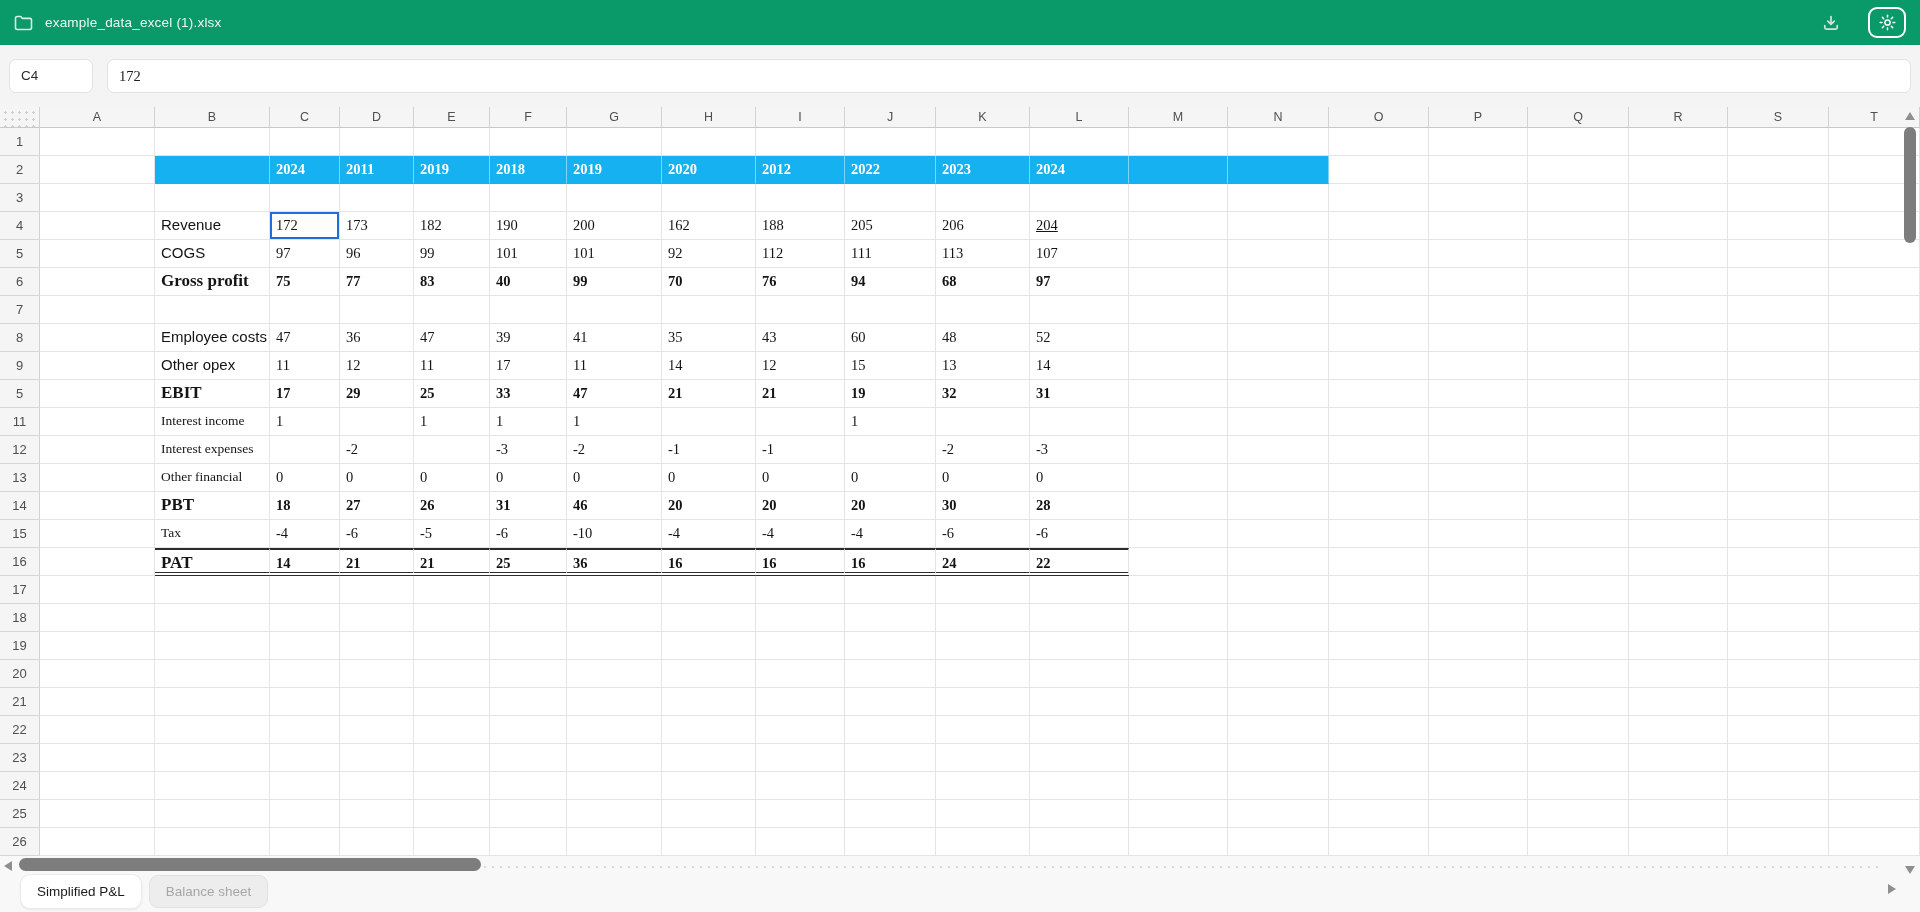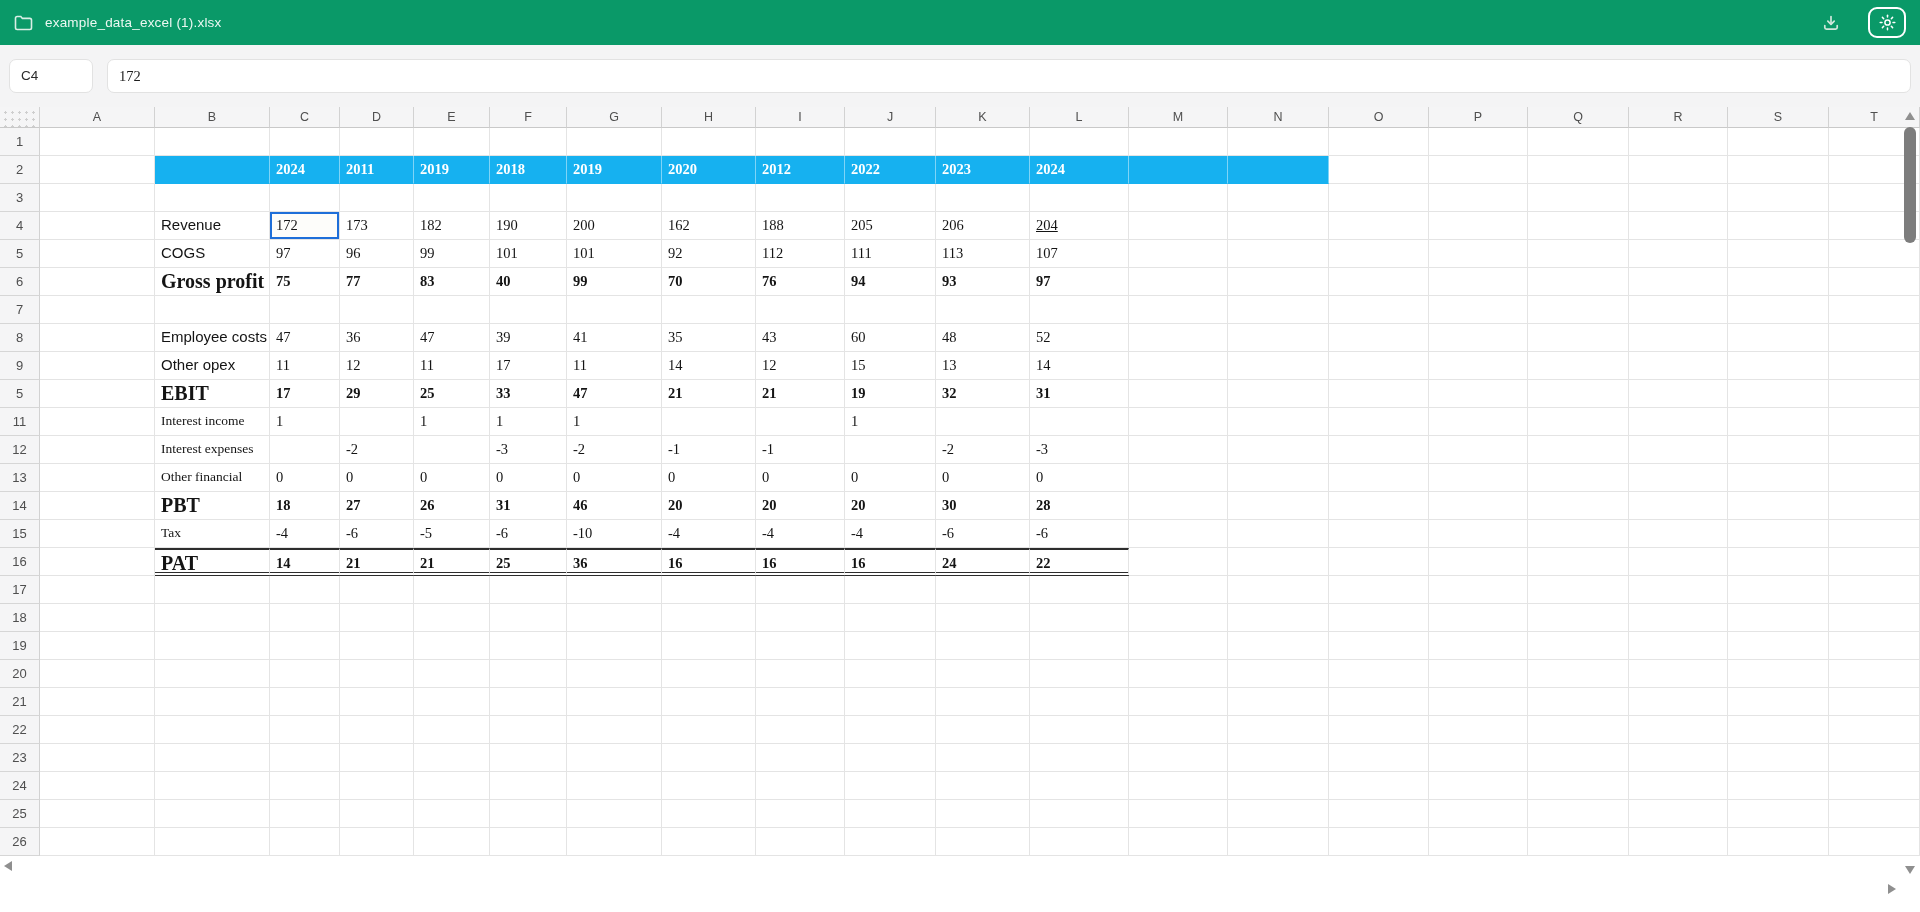--- a/index.html
+++ b/index.html
@@ -30,21 +30,21 @@
   .hcell { background:#f5f5f6; border-right:1px solid #d2d2d2; border-bottom:1px solid #c9c9c9;
     color:#4f4f4f; font-size:12.5px; text-align:center; line-height:20px; }
   .corner { background:#f5f5f6;
     background-image:radial-gradient(#cecece 1px, transparent 1.4px);
     background-size:7px 7px; background-position:2px 2px; }
   .rhead { background:#f5f5f6; border-right:1px solid #d2d2d2; border-bottom:1px solid #d6d6d6;
     color:#4f4f4f; font-size:13px; text-align:center; line-height:27px; }
   .cell { font-family:"Liberation Serif", serif; font-size:14.5px; color:#141414;
     line-height:26px; padding-left:6px; }
   .lbl-sans  { font-family:"Liberation Sans", sans-serif; font-size:15px; }
-  .lbl-bold  { font-weight:bold; font-size:20px; }
+  .lbl-bold  { font-weight:bold; font-size:17px; }
   .lbl-serif { font-size:13.5px; }
   .bold-num  { font-weight:bold; }
   .cyan { border-right-color:rgba(255,255,255,.45); border-bottom-color:transparent; }
   .year { color:#fff; font-weight:bold; font-size:14.5px; }
   .selected { box-shadow:inset 0 0 0 2px #1e6fd9; background:#fdfdfa; }
   .acc-border { border-top:2px solid #2d2d2d; border-bottom:4px double #2d2d2d; }
   
   .vscroll { position:absolute; top:112px; right:3px; width:14px; height:762px; }
   .vscroll .thumb { position:absolute; top:15px; left:1px; width:12px; height:116px;
     border-radius:7px; }
@@ -255,21 +255,21 @@
         <div class="gcell cell" style="width: 115px;"></div>
         <div class="gcell cell lbl-bold" style="width: 115px;">Gross profit</div>
         <div class="gcell cell bold-num" style="width: 70px;">75</div>
         <div class="gcell cell bold-num" style="width: 74px;">77</div>
         <div class="gcell cell bold-num" style="width: 76px;">83</div>
         <div class="gcell cell bold-num" style="width: 77px;">40</div>
         <div class="gcell cell bold-num" style="width: 95px;">99</div>
         <div class="gcell cell bold-num" style="width: 94px;">70</div>
         <div class="gcell cell bold-num" style="width: 89px;">76</div>
         <div class="gcell cell bold-num" style="width: 91px;">94</div>
-        <div class="gcell cell bold-num" style="width: 94px;">93</div>
+        <div class="gcell cell bold-num" style="width: 94px;">68</div>
         <div class="gcell cell bold-num" style="width: 99px;">97</div>
         <div class="gcell cell" style="width: 99px;"></div>
         <div class="gcell cell" style="width: 101px;"></div>
         <div class="gcell cell" style="width: 100px;"></div>
         <div class="gcell cell" style="width: 99px;"></div>
         <div class="gcell cell" style="width: 101px;"></div>
         <div class="gcell cell" style="width: 99px;"></div>
         <div class="gcell cell" style="width: 101px;"></div>
         <div class="gcell cell" style="width: 91px;"></div>
       </div>
@@ -728,20 +728,29 @@
         <div class="gcell cell" style="width: 101px;"></div>
         <div class="gcell cell" style="width: 100px;"></div>
         <div class="gcell cell" style="width: 99px;"></div>
         <div class="gcell cell" style="width: 101px;"></div>
         <div class="gcell cell" style="width: 99px;"></div>
         <div class="gcell cell" style="width: 101px;"></div>
         <div class="gcell cell" style="width: 91px;"></div>
       </div>
     </div>
 
+  <div class="bottom-strip">
+    <div class="hscroll">
+      <div class="thumb" style="background: rgb(125, 125, 125);"></div>
+    </div>
+    <div class="tabs">
+      <div class="tab active">Simplified P&amp;L</div>
+      <div class="tab inactive">Balance sheet</div>
+    </div>
+  </div>
 
   <div class="vscroll">
     <span class="tri tri-up"></span>
     <div class="thumb" style="background: rgb(125, 125, 125);"></div>
     <span class="tri tri-down"></span>
   </div>
   <span class="tri tri-left" style="position:absolute;"></span>
   <span class="tri tri-right" style="position:absolute;"></span>
 
 </div>

